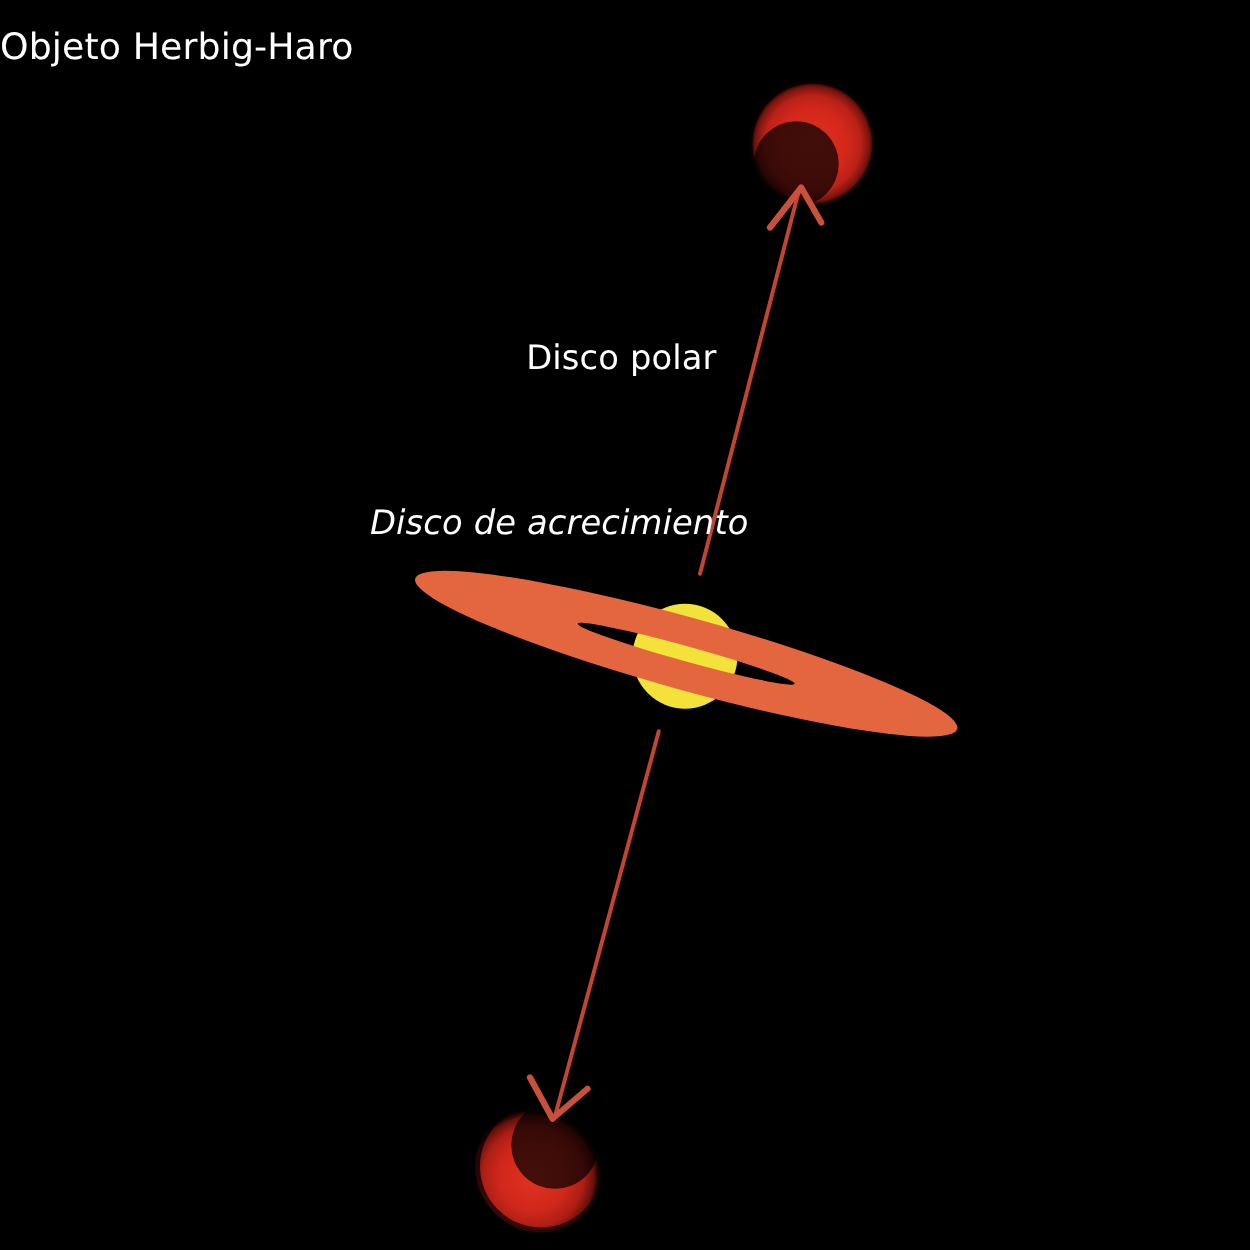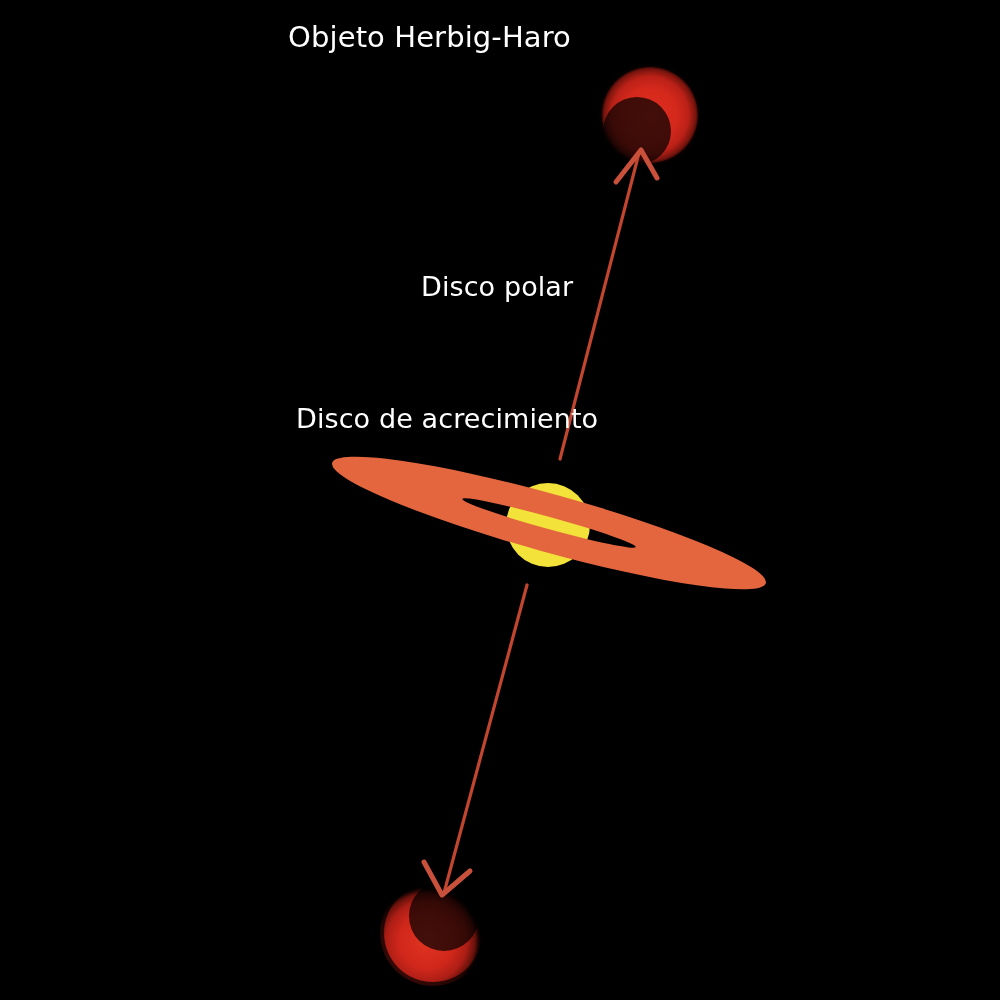--- a/index.html
+++ b/index.html
@@ -33,33 +33,33 @@
     color: #ffffff;
     font-family: "DejaVu Sans", "Liberation Sans", sans-serif;
     white-space: nowrap;
     letter-spacing: 0.1px;
     -webkit-font-smoothing: antialiased;
   }
   #title-label {
     left: 0;
     top: 20px;
     width: 803px;
-    text-align: center;
+    text-align: left;
     font-size: 29px;
-    margin-left: 28px;
   }
   #jet-label {
     left: 421px;
     top: 271px;
     font-size: 27px;
   }
   #disk-label {
     left: 296px;
     top: 403px;
     font-size: 27px;
+    font-style: italic;
   }
 </style>
 </head>
 <body>
 
 <div id="scene">
 
   <svg id="scene-svg" viewBox="0 0 1000 1000" xmlns="http://www.w3.org/2000/svg">
     <defs>
 

